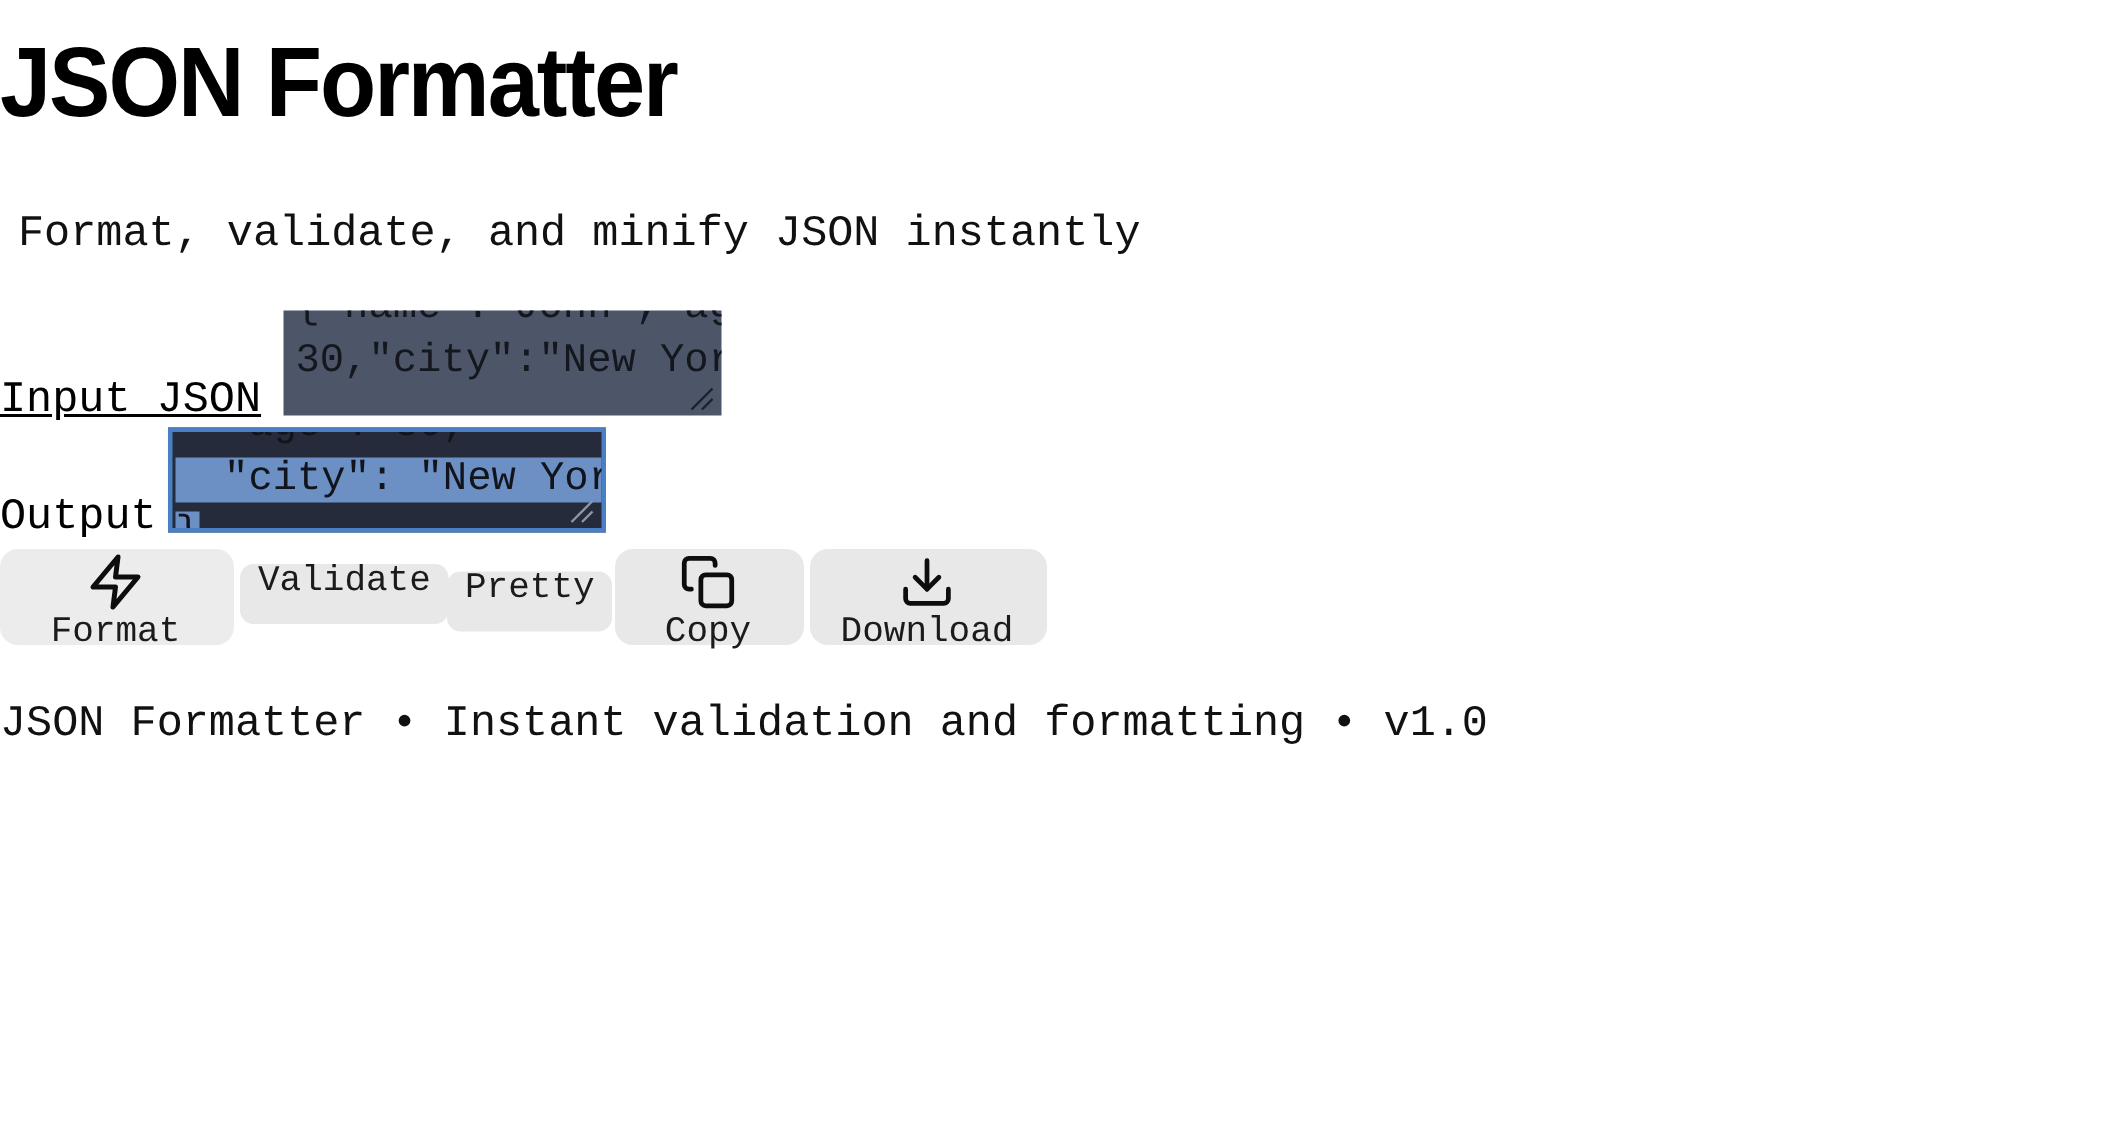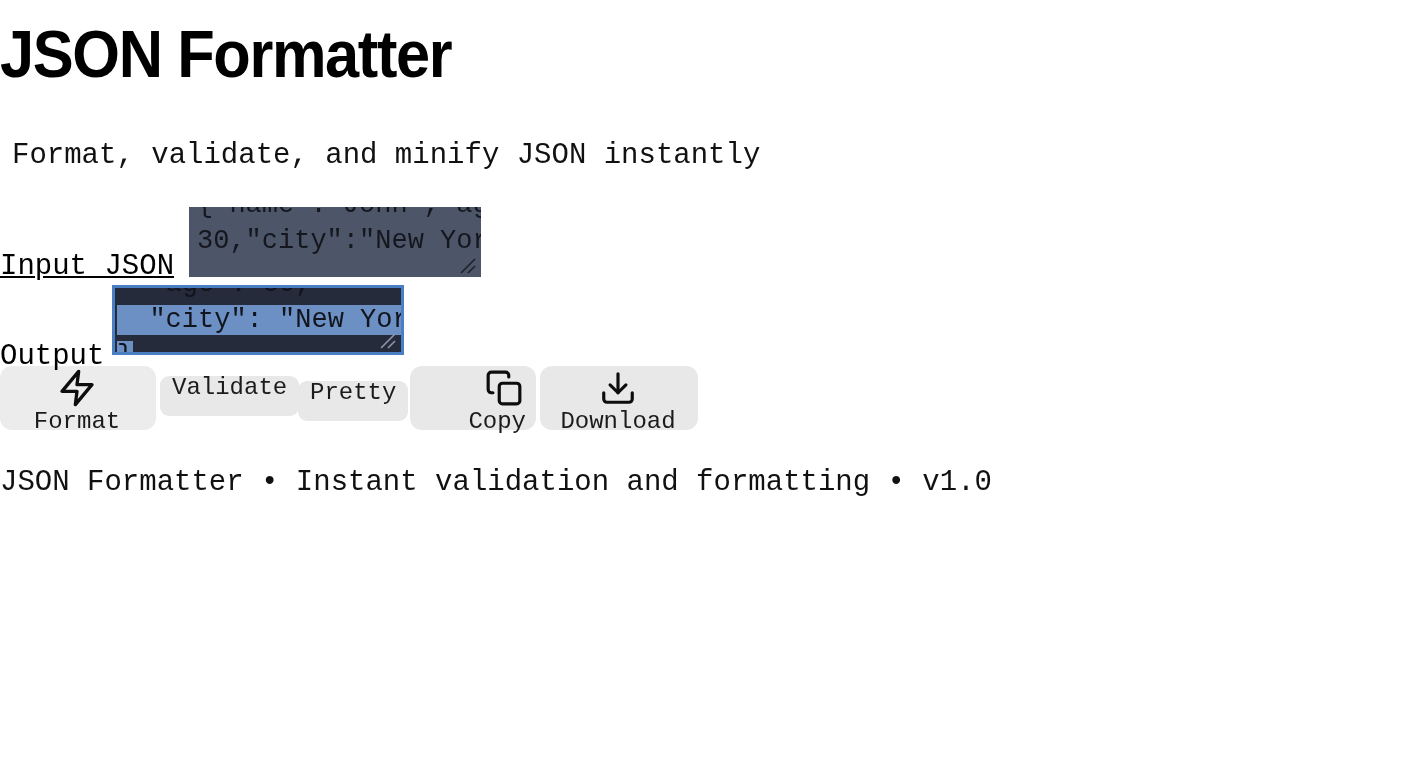--- a/index.html
+++ b/index.html
@@ -49,21 +49,21 @@
   .field-label {
     position: absolute;
     font-family: "Liberation Mono", "DejaVu Sans Mono", monospace;
     font-size: 29px;
     line-height: 40px;
     color: #000000;
     white-space: nowrap;
     z-index: 1;
   }
   #label-input  { left: 0px; top: 247px; text-decoration: underline; }
-  #label-output { left: 0px; top: 325px; margin-top: 12px; }
+  #label-output { left: 0px; top: 325px; }
 
   
   #input-json {
     position: absolute;
     left: 189px;
     top: 207px;
     width: 292px;
     height: 70px;
     background: #4d5668;
     color: #14161c;
@@ -153,21 +153,21 @@
     width: 44px;
     height: 44px;
     flex: none;
   }
   .btn .ico svg { display: block; }
   .btn .lbl { line-height: 1; }
 
   #btn-format   { left: 0px;   top: 366px; width: 156px; background: #ececec; padding-left: 8px; }
   #btn-validate { left: 160px; top: 376px; height: 40px; border-radius: 9px; padding: 0 12px; }
   #btn-pretty   { left: 298px; top: 381px; height: 40px; border-radius: 9px; padding: 0 12px; }
-  #btn-copy     { left: 410px; top: 366px; width: 126px; padding-left: 8px; align-items: flex-end; }
+  #btn-copy     { left: 410px; top: 366px; width: 126px; padding-left: 8px; }
   #btn-download { left: 540px; top: 366px; width: 158px; padding-left: 8px; }
 
   
   #footer-text {
     position: absolute;
     left: 0px;
     top: 463px;
     font-family: "Liberation Mono", "DejaVu Sans Mono", monospace;
     font-size: 29px;
     line-height: 40px;

